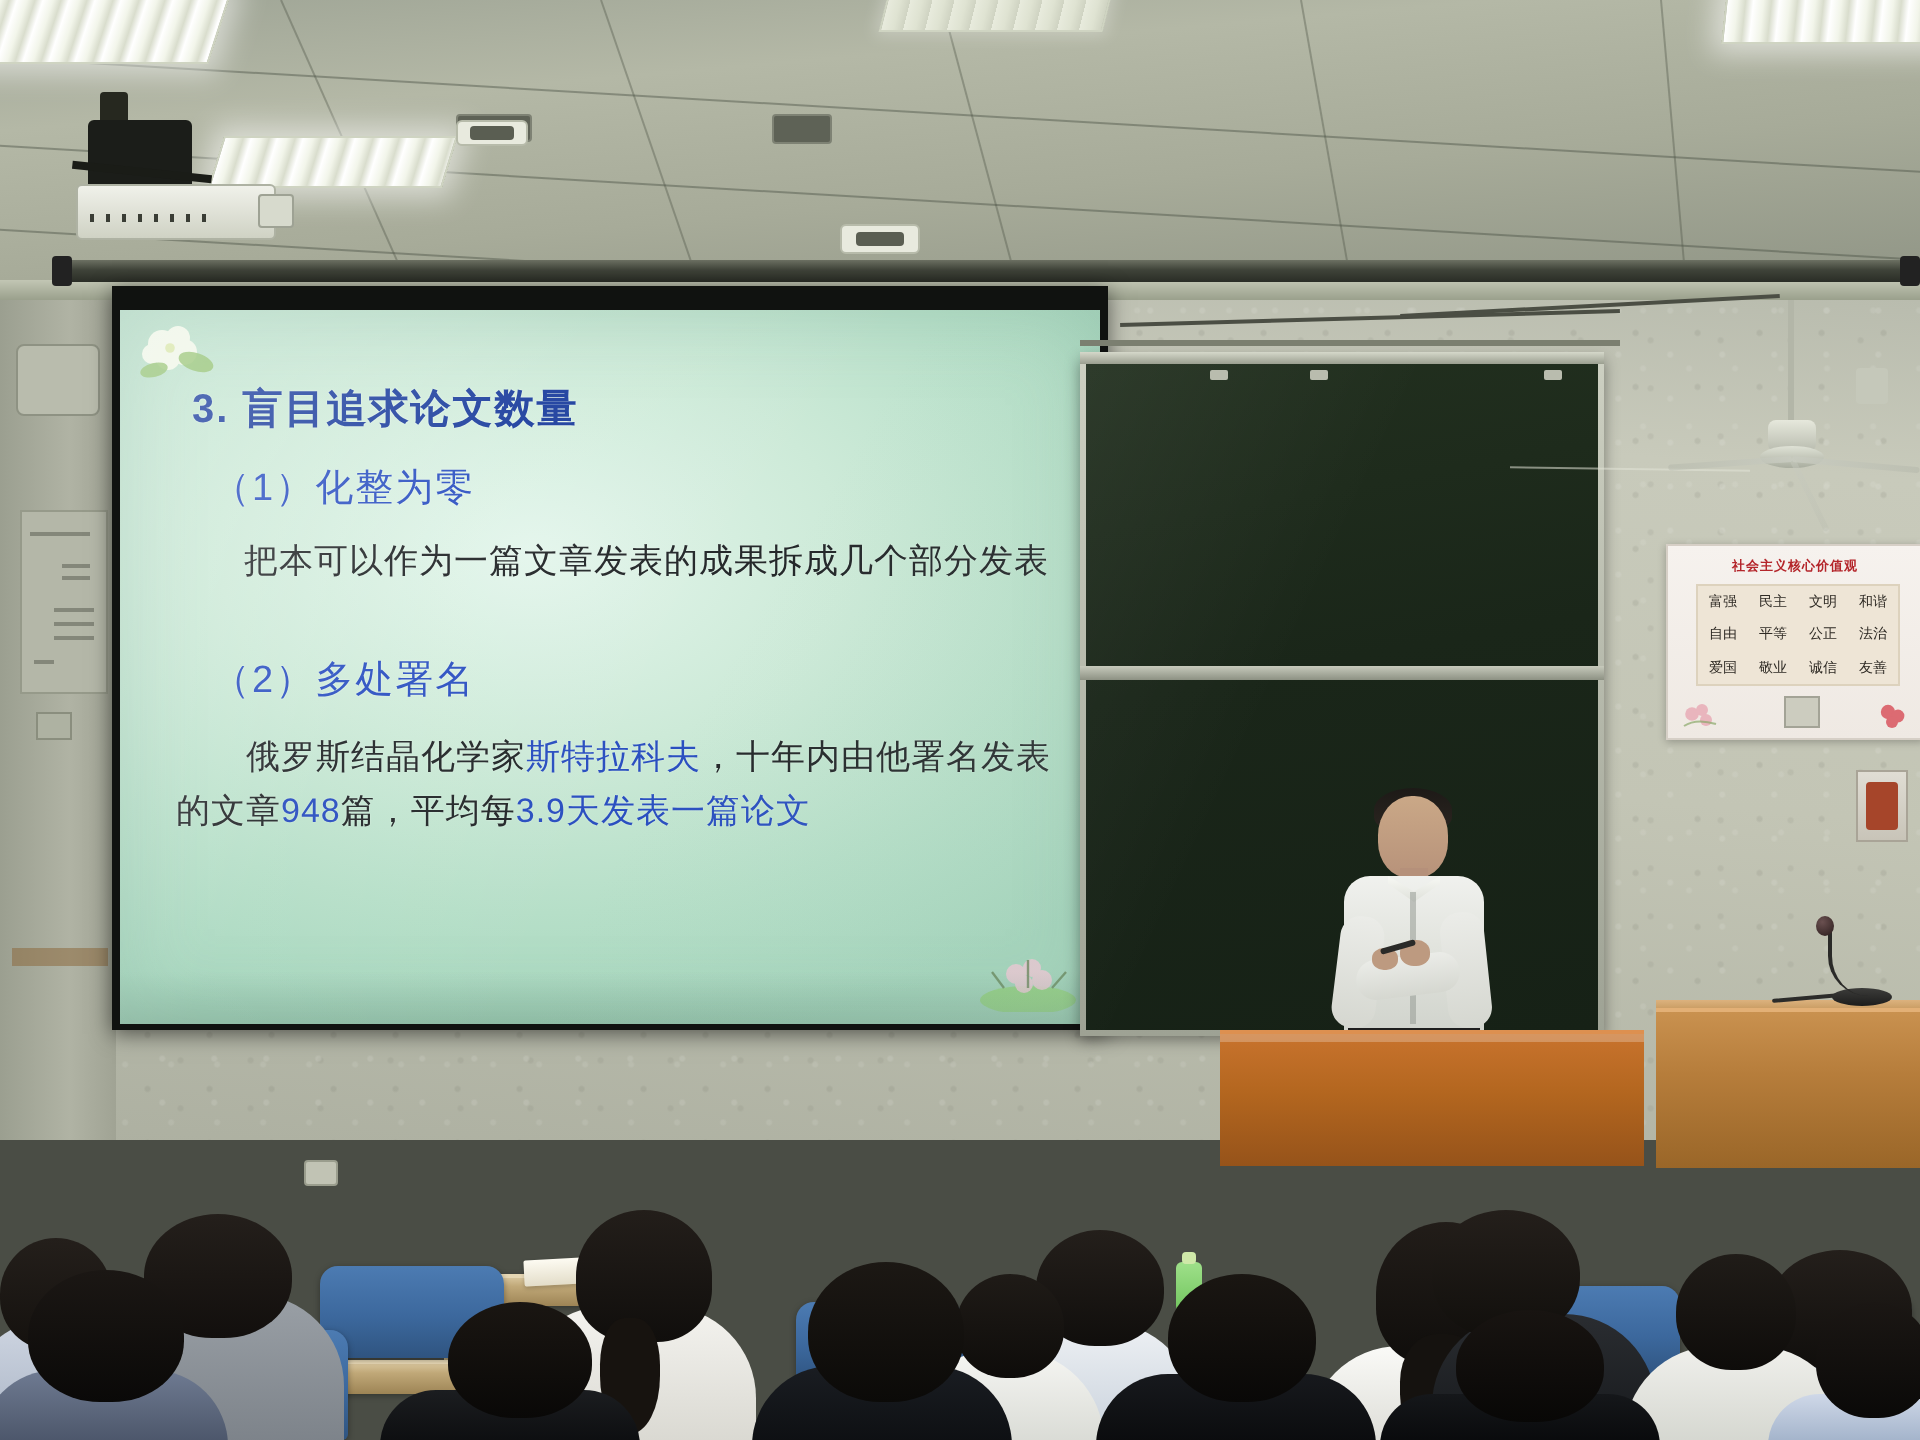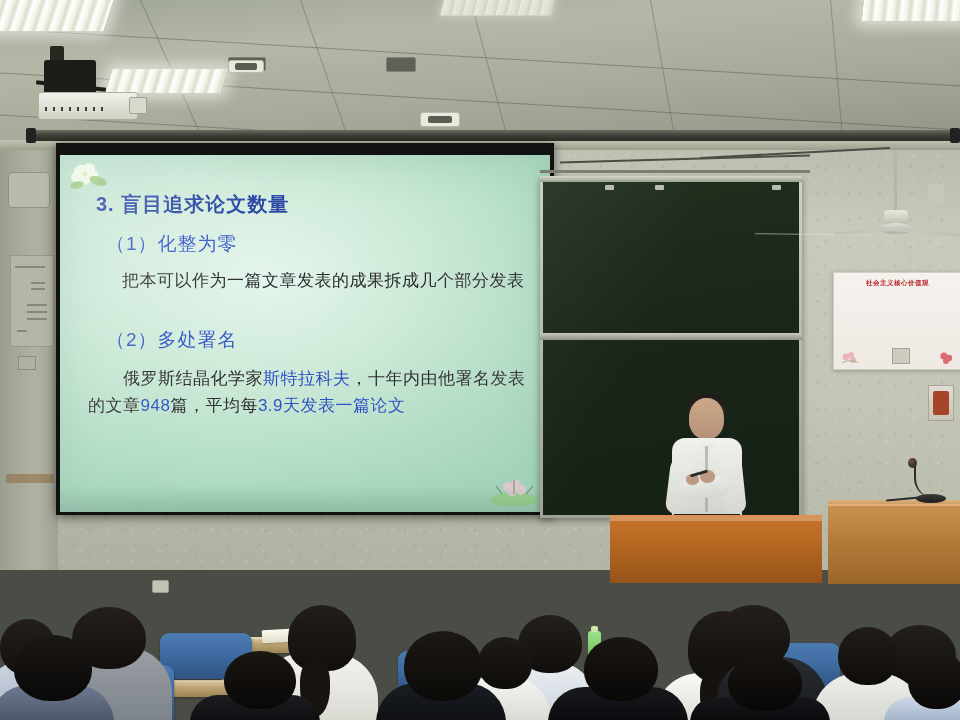--- a/index.html
+++ b/index.html
@@ -318,20 +318,34 @@
     <div class="fan-motor"></div>
     <div class="fan-hub"></div>
     <div class="fan-blade" style="left:896px;top:228px;width:64px;transform:rotate(5deg);"></div>
     <div class="fan-blade" style="left:896px;top:228px;width:62px;transform:rotate(176deg);"></div>
     <div class="fan-blade" style="left:896px;top:228px;width:40px;transform:rotate(64deg);opacity:.5;"></div>
   </div>
   <div class="ceil-hang"></div>
 
   <div class="poster">
     <div class="poster-title">社会主义核心价值观</div>
+    <div class="poster-grid">
+      <span>富强</span>
+      <span>民主</span>
+      <span>文明</span>
+      <span>和谐</span>
+      <span>自由</span>
+      <span>平等</span>
+      <span>公正</span>
+      <span>法治</span>
+      <span>爱国</span>
+      <span>敬业</span>
+      <span>诚信</span>
+      <span>友善</span>
+    </div>
     <svg class="poster-flower l" viewBox="0 0 20 16">
       <g fill="#e8a8b4" opacity=".8">
           <circle cx="6" cy="8" r="3.4"></circle>
           <circle cx="11" cy="6" r="3"></circle>
           <circle cx="13" cy="11" r="3"></circle>
         </g>
       <path d="M2 14 Q8 10 18 13" stroke="#8aa86a" stroke-width="1" fill="none" opacity=".7"></path>
     </svg>
     <svg class="poster-flower r" viewBox="0 0 20 16">
       <g fill="#d9555f" opacity=".85">

